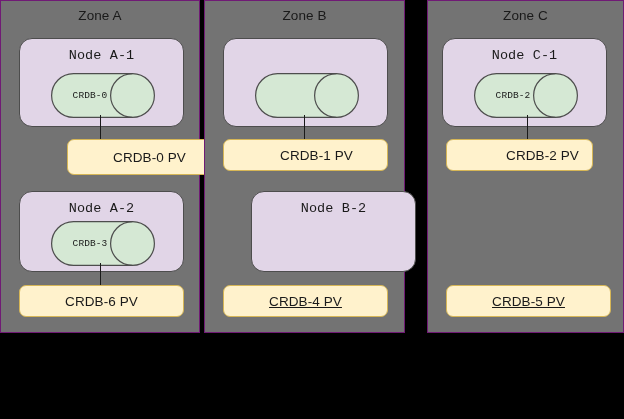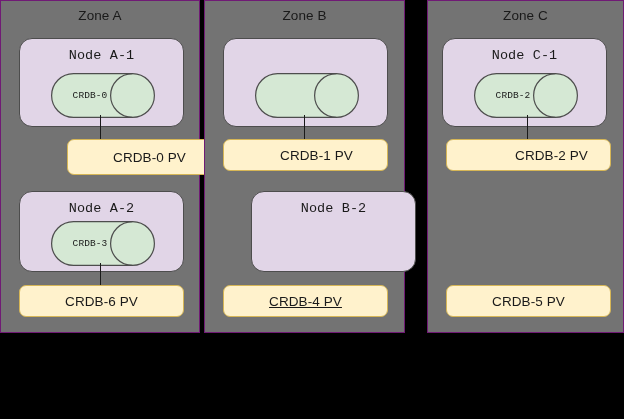--- a/index.html
+++ b/index.html
@@ -176,18 +176,18 @@
         <svg viewBox="0 0 104 45" xmlns="http://www.w3.org/2000/svg">
           <path d="M 22.5,0.6 L 81.5,0.6 A 21.9,21.9 0 0 1 81.5,44.4 L 22.5,44.4 A 21.9,21.9 0 0 1 22.5,0.6 Z" fill="#d5e8d4" stroke="#4d4d4d" stroke-width="1.2"></path>
           <path d="M 81.5,0.6 A 21.9,21.9 0 0 0 81.5,44.4" fill="none" stroke="#4d4d4d" stroke-width="1.2"></path>
         </svg>
         <div class="cyl-label">CRDB-2</div>
       </div>
     </div>
 
     <div class="connector" style="left:99px; top:114px; height:24px;"></div>
 
-    <div class="pv" style="left:18px; top:138px; width:165px; height:32px;padding-left:46px;">CRDB-2 PV</div>
+    <div class="pv" style="left:18px; top:138px; width:147px; height:32px;padding-left:46px;">CRDB-2 PV</div>
 
-    <div class="pv" style="left:18px; top:284px; width:165px; height:32px;">CRDB-5 PV</div>
+    <div class="pv" style="left:18px; top:284px; width:165px; height:32px;text-decoration:underline;">CRDB-5 PV</div>
   </div>
 
 </div>
 
 </body></html>

